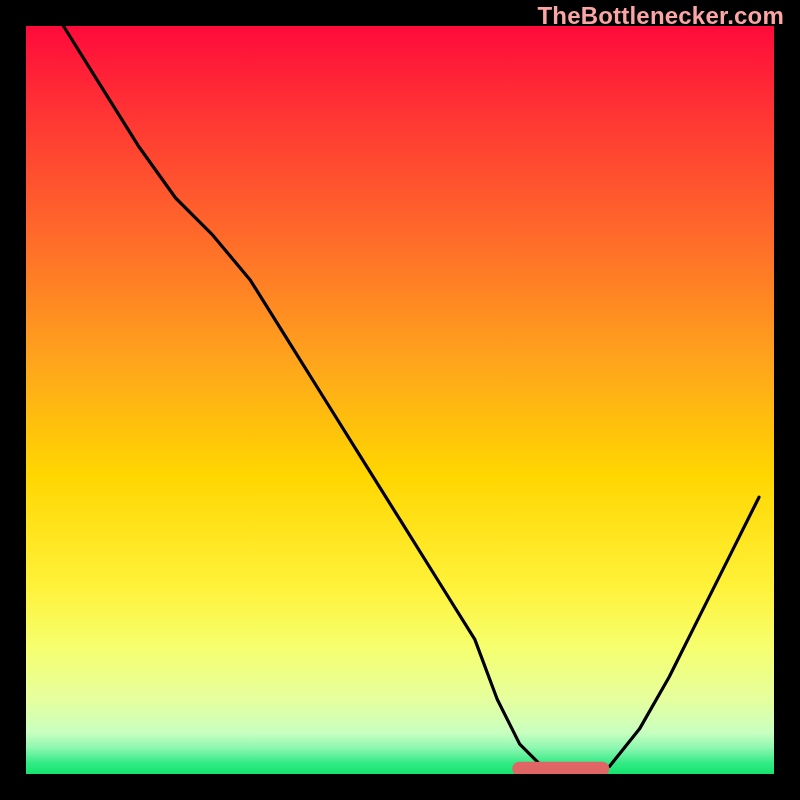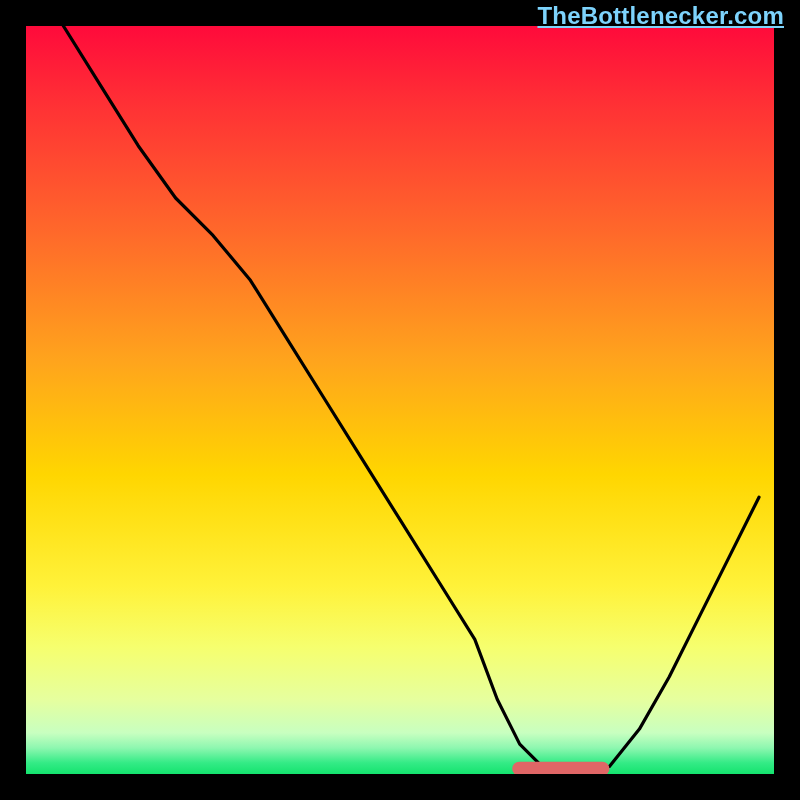--- a/index.html
+++ b/index.html
@@ -24,23 +24,22 @@
     height: 748px;
     overflow: hidden;
   }
   .watermark {
     position: absolute;
     top: 2px;
     right: 16px;
     font-family: Arial, Helvetica, sans-serif;
     font-size: 24px;
     font-weight: 700;
-    color: #7dd3fc;
+    color: #fca5a5;
     letter-spacing: 0.2px;
-    text-decoration: underline;
   }
   svg { display: block; }
 </style>
 </head>
 <body>
 
 <div class="outer">
   <div class="plot">
     <svg viewBox="0 0 748 748" width="748" height="748" preserveAspectRatio="none">
       <defs>

